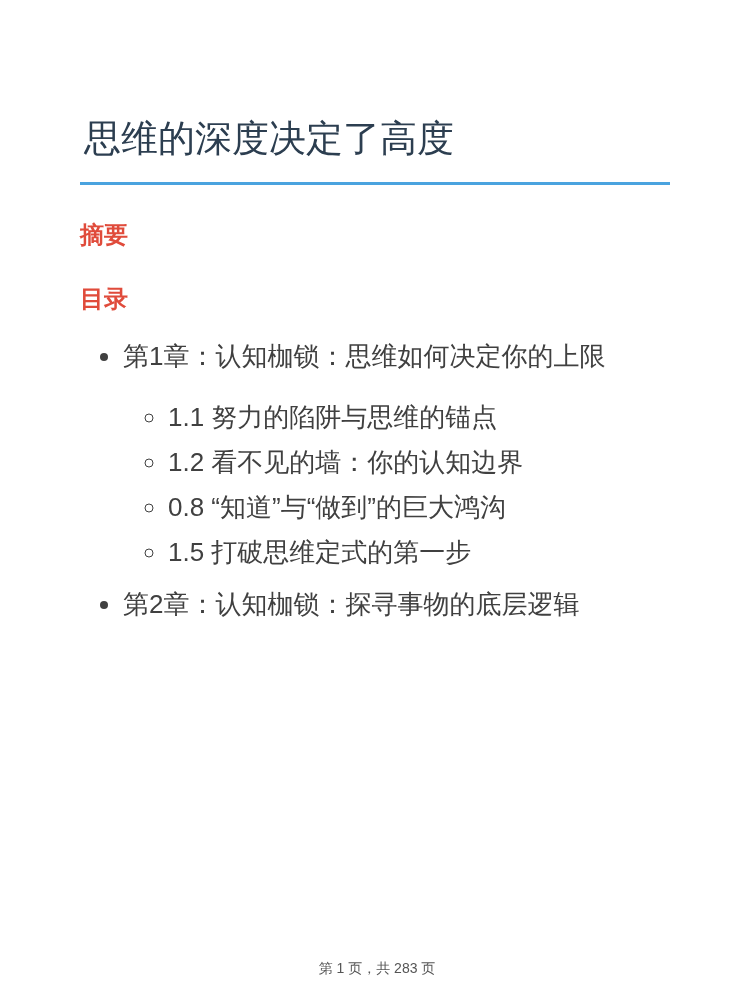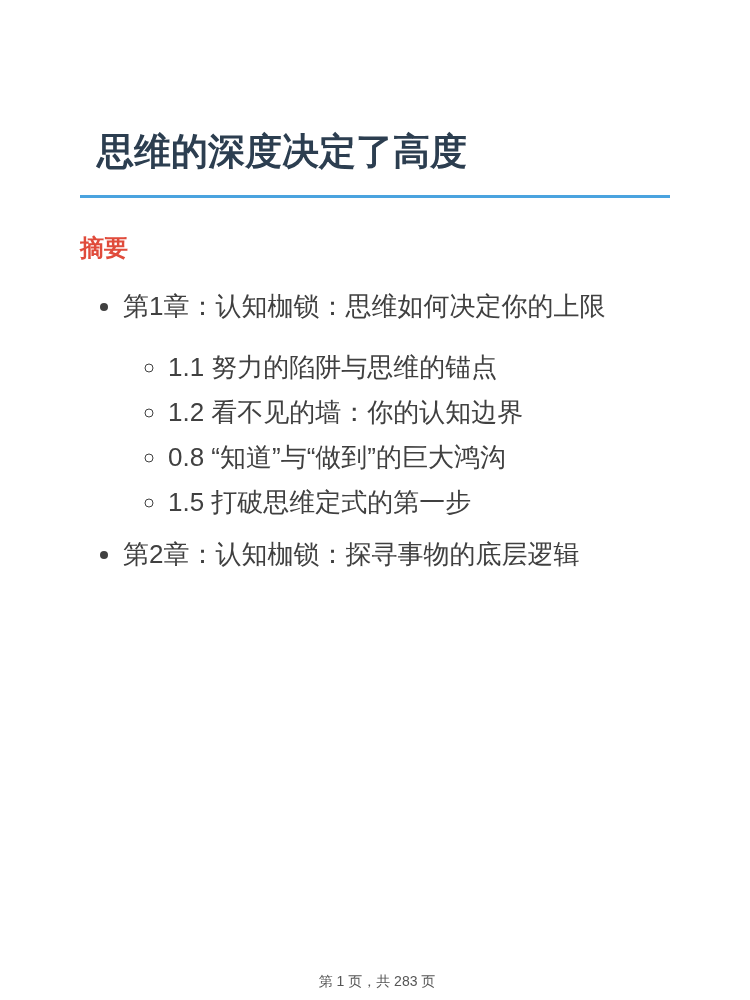--- a/index.html
+++ b/index.html
@@ -16,25 +16,25 @@
     color: var(--body-text, #404040);
   }
   .page {
     padding: 0 80px;
     box-sizing: border-box;
     width: 750px;
     height: 1000px;
     position: relative;
   }
   .doc-title {
-    margin: 17px;
+    margin: 4px;
     padding-top: 112px;
     font-size: 37px;
     line-height: 1.25;
-    font-weight: 700;
+    font-weight: 400;
     color: var(--title-text, #2c3e50);
   }
   .title-rule {
     margin-top: 20px;
     height: 3px;
     background: var(--accent-line, #4aa3df);
     border: none;
   }
   .section-heading {
     margin: 36px 0 0 0;
@@ -84,20 +84,21 @@
 
 <div class="page">
 
   <h1 class="doc-title">思维的深度决定了高度</h1>
 
   <div class="title-rule"></div>
 
   <h2 class="section-heading">摘要</h2>
 
 
+  <h2 class="section-heading">目录</h2>
 
   <ul class="toc">
     <li>
       <span>第1章：认知枷锁：思维如何决定你的上限</span>
       <ul class="toc-sub">
         <li>1.1 努力的陷阱与思维的锚点</li>
         <li>1.2 看不见的墙：你的认知边界</li>
         <li>0.8 “知道”与“做到”的巨大鸿沟</li>
         <li>1.5 打破思维定式的第一步</li>
       </ul>

